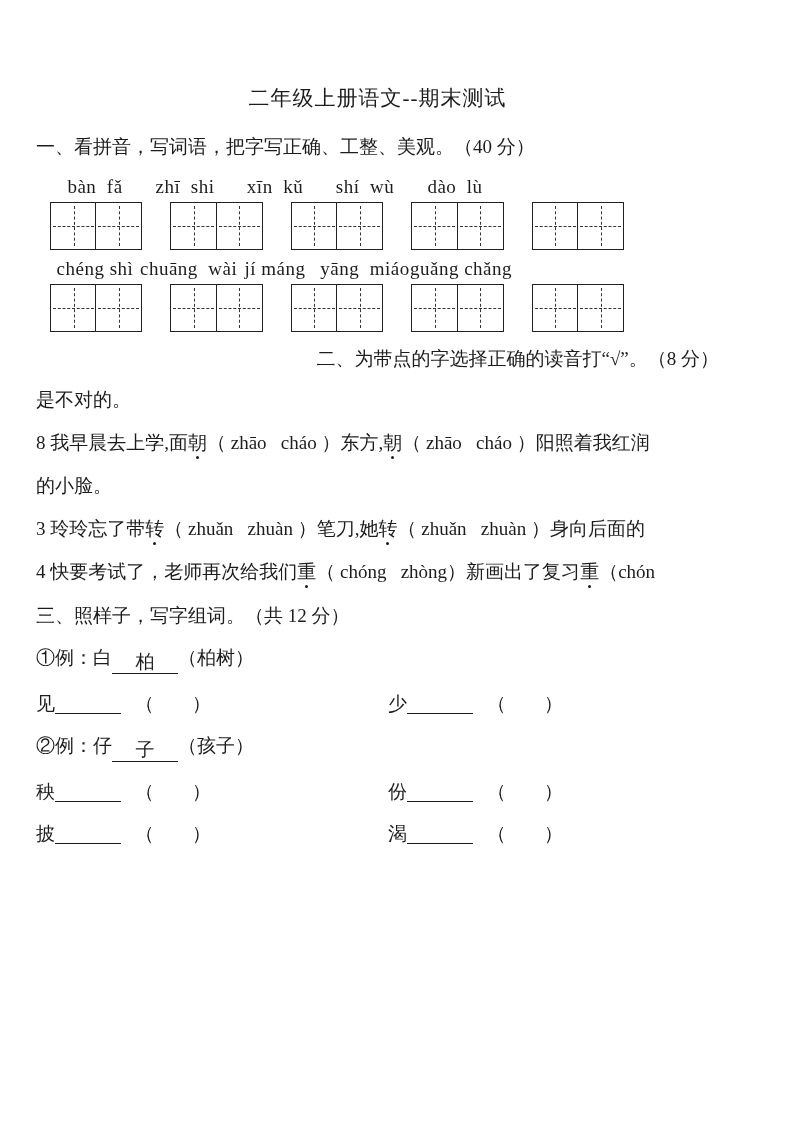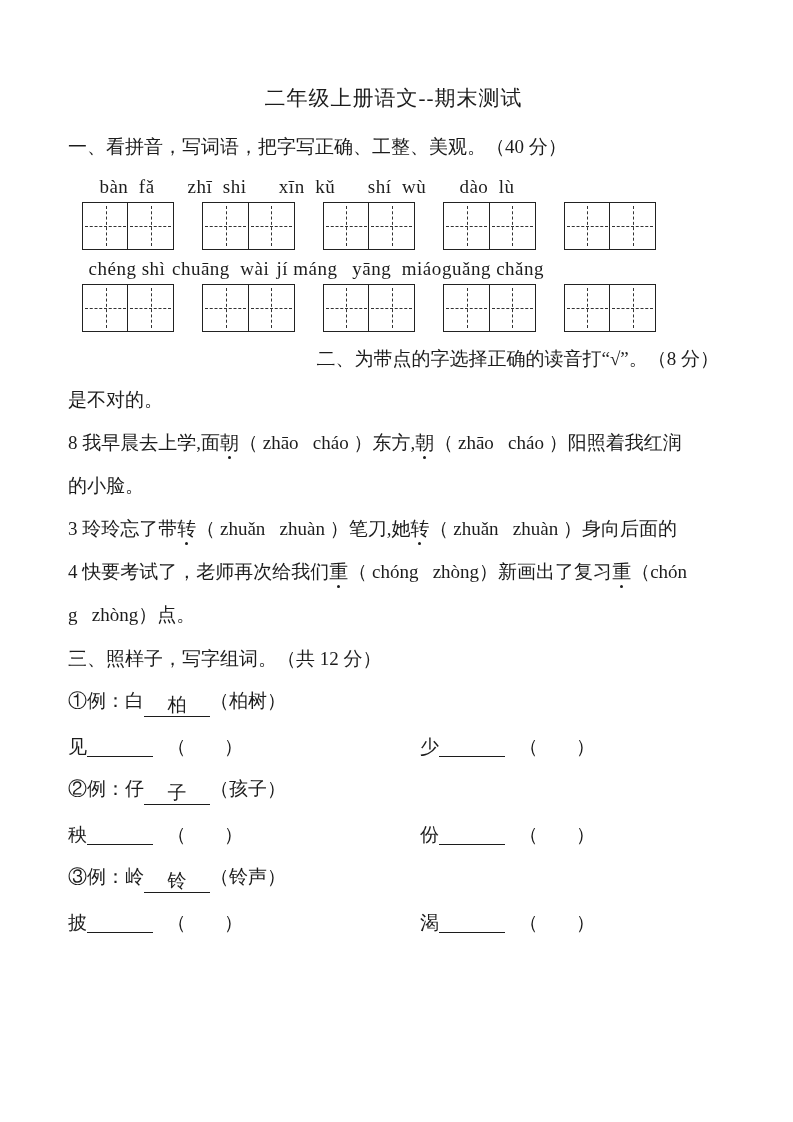--- a/index.html
+++ b/index.html
@@ -2,21 +2,21 @@
 <html><head>
 <meta charset="utf-8">
 <style>
   html, body { margin:0; padding:0; background:#ffffff; }
   body {
     width:793px; height:1122px;
     font-family:"Liberation Serif","DejaVu Serif",serif;
     font-size:19px; color:#1c1c1c;
     overflow:hidden;
   }
-  .page { padding:84px 74px 0 68px; }
+  .page { padding:84px 74px 0 36px; }
 
   .title {
     font-size:21px; font-weight:normal; text-align:center;
     margin:0 0 22px 0; letter-spacing:1px;
   }
   .heading { margin:0 0 16px 0; line-height:26px; white-space:pre; }
 
   
   .pinyin-row { display:flex; margin-left:14px; line-height:22px; margin-bottom:4px; }
   .pinyin-label { width:90px; text-align:center; white-space:pre; letter-spacing:0.5px; }
@@ -131,36 +131,34 @@
       </div>
   </div>
 
   <div class="heading s2-heading">二、为带点的字选择正确的读音打“√”。（8 分）</div>
 
   <div class="q-line"><span>是不对的。</span></div>
   <div class="q-line"><span>8 我早晨去上学,面</span><span class="em-dot">朝</span><span>（ zhāo   cháo ）东方,</span><span class="em-dot">朝</span><span>（ zhāo   cháo ）阳照着我红润</span></div>
   <div class="q-line"><span>的小脸。</span></div>
   <div class="q-line"><span>3 玲玲忘了带</span><span class="em-dot">转</span><span>（ zhuǎn   zhuàn ）笔刀,她</span><span class="em-dot">转</span><span>（ zhuǎn   zhuàn ）身向后面的</span></div>
   <div class="q-line"><span>4 快要考试了，老师再次给我们</span><span class="em-dot">重</span><span>（ chóng   zhòng）新画出了复习</span><span class="em-dot">重</span><span>（chón</span></div>
-  <div class="q-line"><span>g   zhòng）点。</span></div>
 
   <div class="heading">三、照样子，写字组词。（共 12 分）</div>
 
   <div class="s3-line"><span>①</span><span>例：白</span><span class="blank-fill">柏</span><span>（柏树）</span></div>
   <div class="pair-row">
     <div class="pair-col"><span>见</span><span class="blank-fill"></span><span class="paren">（　　）</span></div>
     <div class="pair-col right"><span>少</span><span class="blank-fill"></span><span class="paren">（　　）</span></div>
   </div>
 
   <div class="s3-line"><span>②</span><span>例：仔</span><span class="blank-fill">子</span><span>（孩子）</span></div>
   <div class="pair-row">
     <div class="pair-col"><span>秧</span><span class="blank-fill"></span><span class="paren">（　　）</span></div>
     <div class="pair-col right"><span>份</span><span class="blank-fill"></span><span class="paren">（　　）</span></div>
   </div>
 
-  <div class="s3-line"><span>③</span><span>例：岭</span><span class="blank-fill">铃</span><span>（铃声）</span></div>
   <div class="pair-row">
     <div class="pair-col"><span>披</span><span class="blank-fill"></span><span class="paren">（　　）</span></div>
     <div class="pair-col right"><span>渴</span><span class="blank-fill"></span><span class="paren">（　　）</span></div>
   </div>
 
 
 </div>
 
 </body></html>

